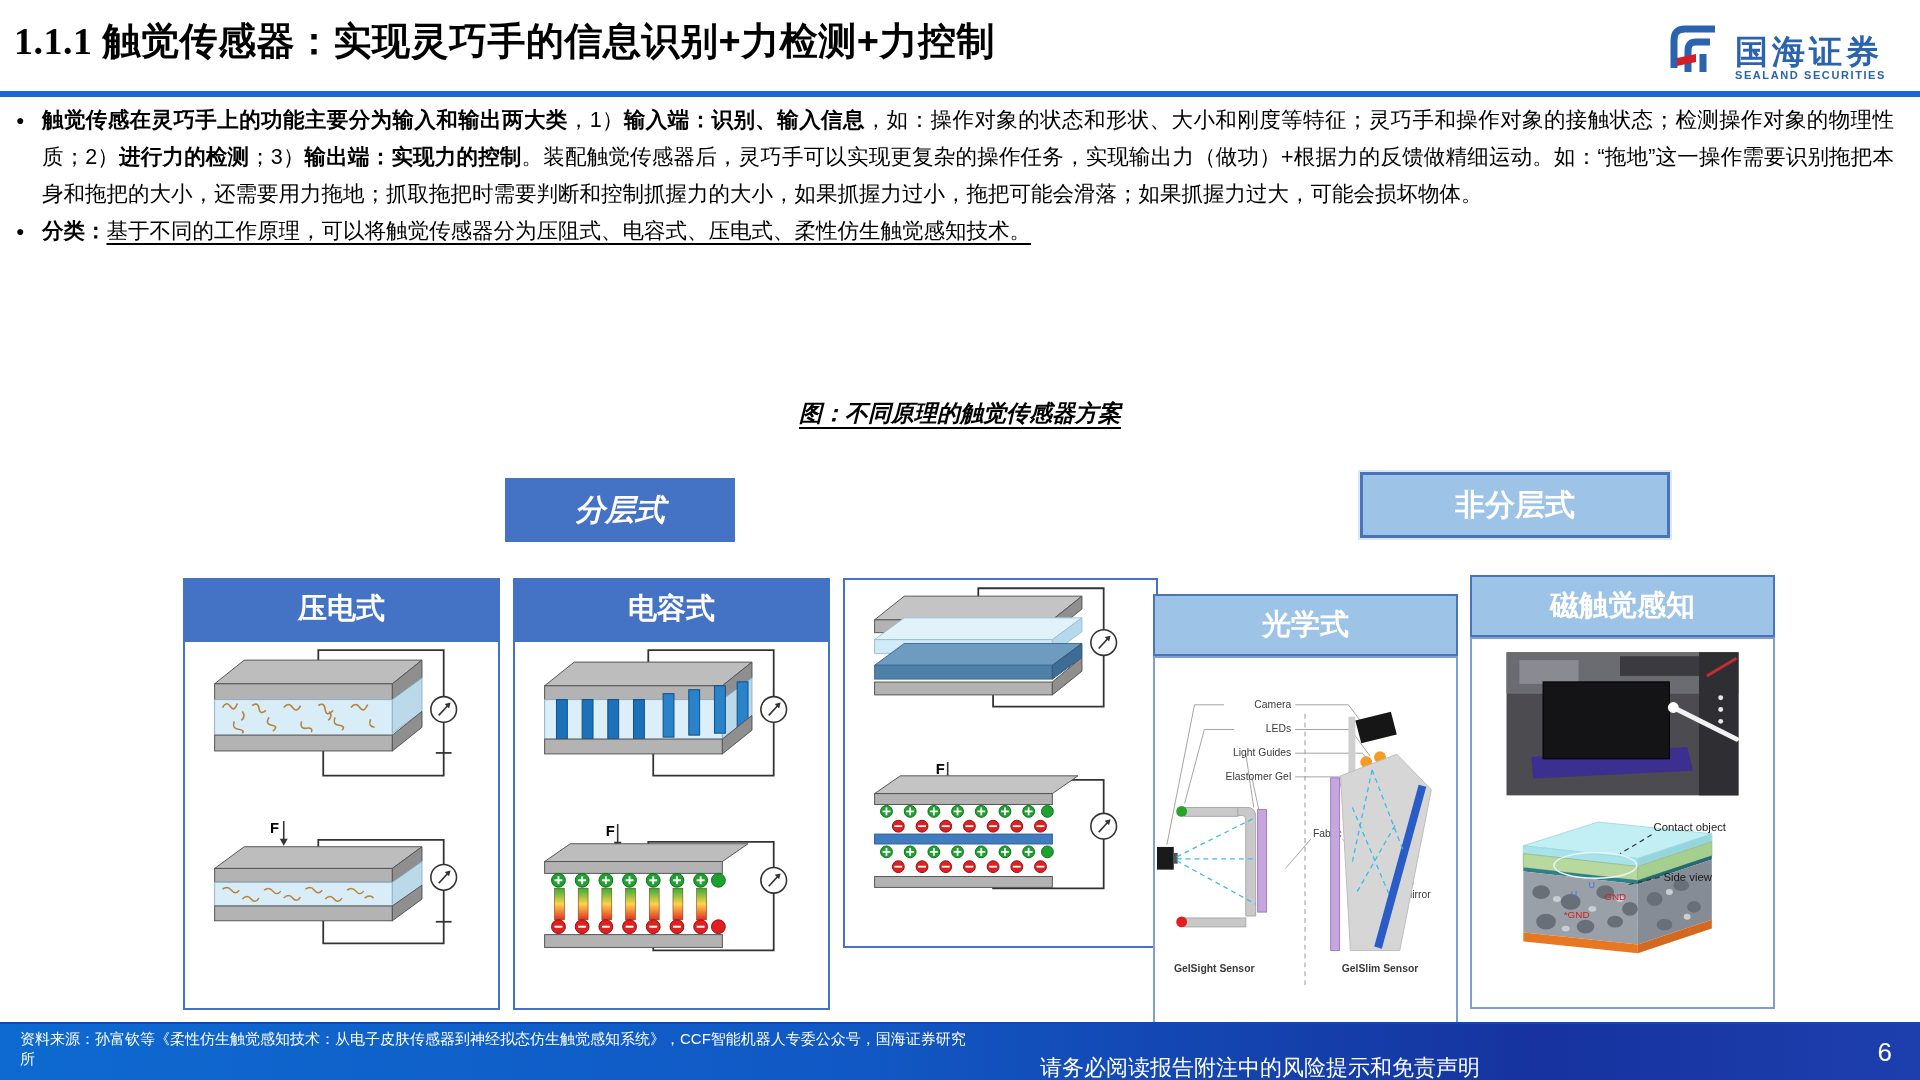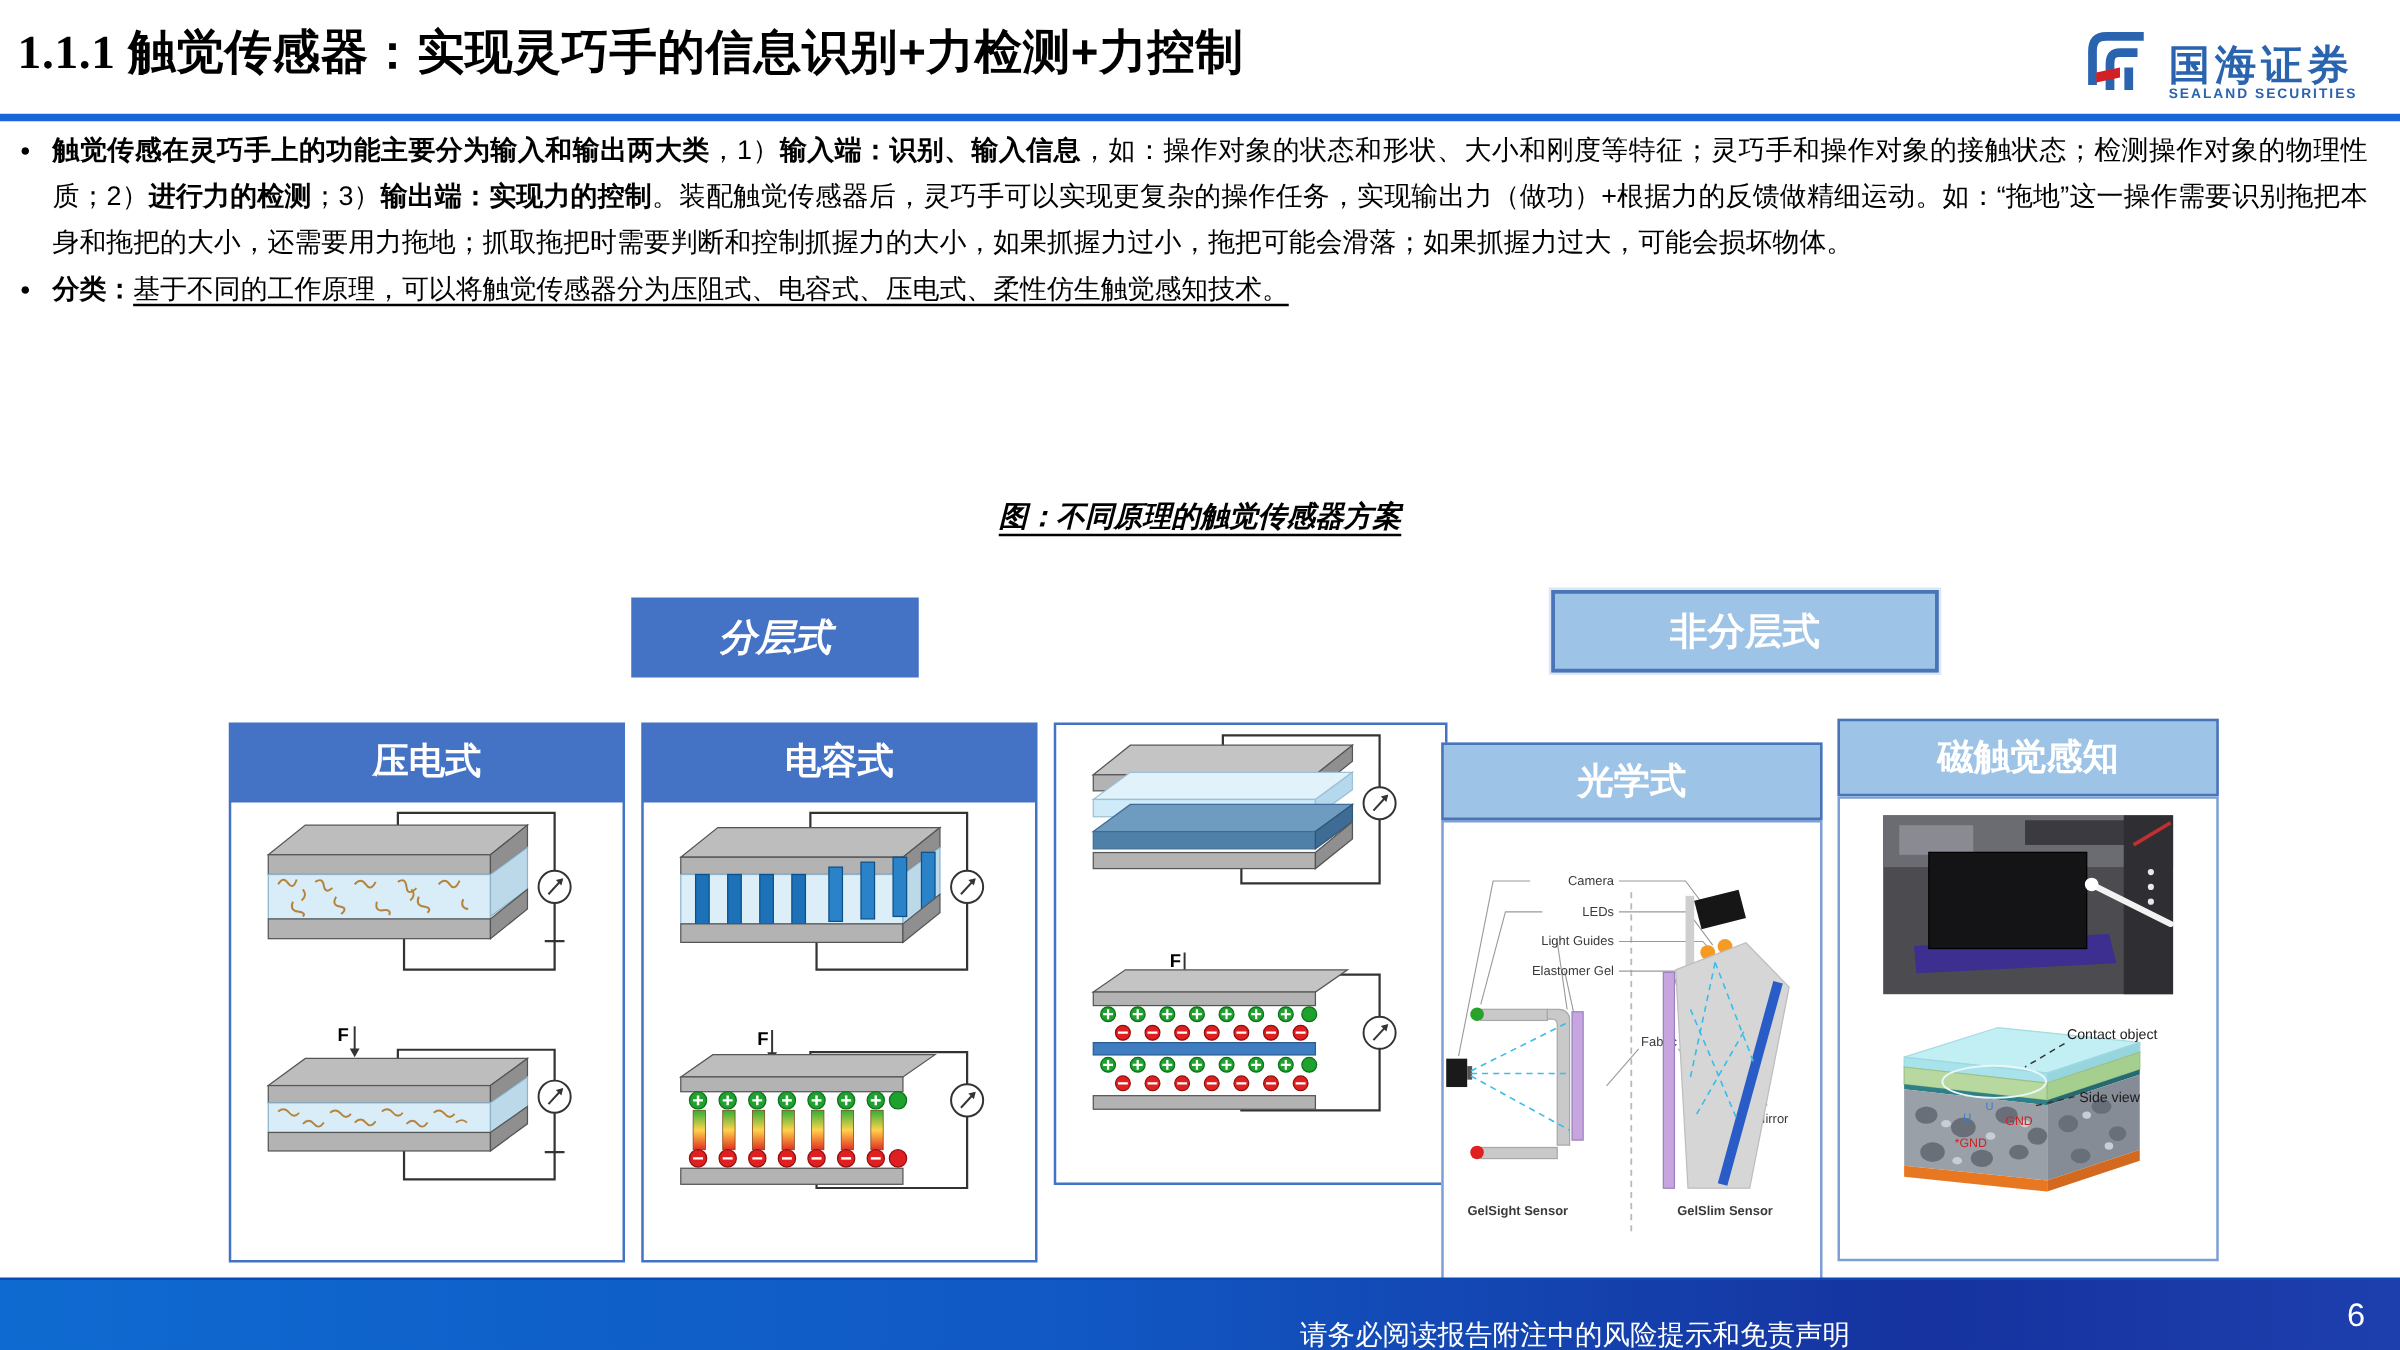--- a/index.html
+++ b/index.html
@@ -19,21 +19,21 @@
   .bullet{position:relative;padding-left:26px;font-size:21.5px;line-height:37px;color:#000;text-align:justify;}
   .bullet .dot{position:absolute;left:0;top:0;font-size:14px;line-height:37px;}
   .bullet p{margin:0;display:inline;}
   .seg-b{font-weight:bold;}
   .seg-u{text-decoration:underline;text-underline-offset:5px;}
 
   
   .fig-caption{position:absolute;left:0;top:398px;width:1920px;text-align:center;font-size:23px;font-weight:bold;font-style:italic;text-decoration:underline;text-underline-offset:6px;color:#000;}
   .group-header{position:absolute;display:flex;align-items:center;justify-content:center;font-size:30px;font-weight:bold;color:#ffffff;box-sizing:border-box;}
   .gh-dark{left:505px;top:478px;width:230px;height:64px;background:#4472C4;font-style:italic;}
-  .gh-light{left:1241px;top:472px;width:310px;height:66px;background:#9DC3E6;border:3px solid #4a74b8;box-shadow:0 0 0 2px #dce6f5;}
+  .gh-light{left:1360px;top:472px;width:310px;height:66px;background:#9DC3E6;border:3px solid #4a74b8;box-shadow:0 0 0 2px #dce6f5;}
 
   .col{position:absolute;box-sizing:border-box;}
   .col-header{height:62px;display:flex;align-items:center;justify-content:center;font-size:29px;font-weight:bold;color:#fff;box-sizing:border-box;}
   .ch-dark{background:#4472C4;}
   .ch-light{background:#9DC3E6;border:2px solid #4a74b8;}
   .col-body{background:#fff;box-sizing:border-box;}
   .cb-dark{border:2px solid #4472C4;height:370px;}
   .cb-light{border:2px solid #7e9fd4;height:372px;}
   .col-body svg{display:block;width:100%;height:100%;}
 
@@ -522,17 +522,18 @@
           <line x1="182" y1="197" x2="150" y2="216" stroke="#333" stroke-width="1.2" stroke-dasharray="5,4"></line>
           <line x1="190" y1="240" x2="156" y2="248" stroke="#333" stroke-width="1.2" stroke-dasharray="5,4"></line>
           <text x="184" y="193" font-size="11.5" fill="#1a1a1a" font-family="Liberation Serif, DejaVu Serif, serif">Contact object</text>
           <text x="194" y="244" font-size="11.5" fill="#1a1a1a" font-family="Liberation Serif, DejaVu Serif, serif">Side view</text>
         </g>
       </svg>
     </div>
   </div>
 
   <div class="footer">
+    <div class="source">资料来源：孙富钦等《柔性仿生触觉感知技术：从电子皮肤传感器到神经拟态仿生触觉感知系统》，CCF智能机器人专委公众号，国海证券研究所</div>
     <div class="disclaimer">请务必阅读报告附注中的风险提示和免责声明</div>
     <div class="page-num">6</div>
   </div>
 
 </div>
 
 </body></html>

